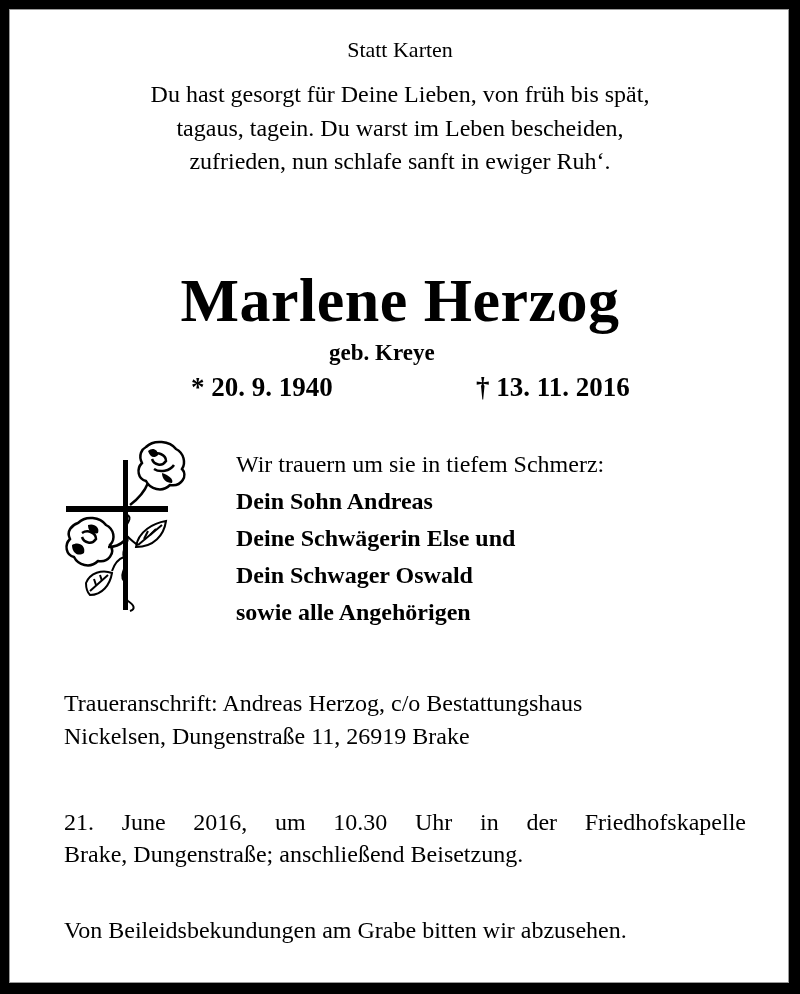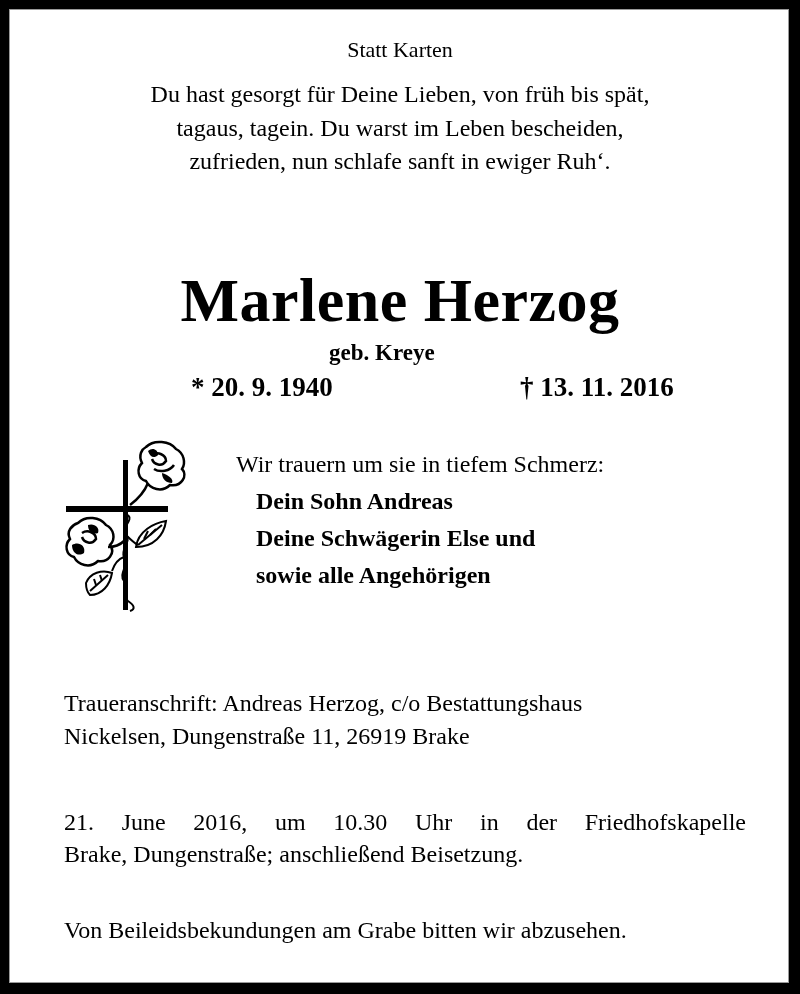--- a/index.html
+++ b/index.html
@@ -20,23 +20,23 @@
     box-sizing: border-box;
   }
   .abs { position: absolute; white-space: nowrap; }
   .center { left: 0; width: 780px; text-align: center; }
   .intro { top: 27px; font-size: 22px; }
   .poem { top: 68px; font-size: 24px; line-height: 33.5px; }
   .poem div { height: 33.5px; }
   .name { top: 255px; font-size: 62px; font-weight: bold; letter-spacing: 0.5px; }
   .maiden { top: 330px; left: 319px; font-size: 23px; font-weight: bold; }
   .born { top: 362px; left: 181px; font-size: 27px; font-weight: bold; }
-  .died { top: 362px; left: 466px; font-size: 27px; font-weight: bold; margin-left: 44px; }
+  .died { top: 362px; left: 466px; font-size: 27px; font-weight: bold; }
   .mourners { left: 226px; top: 436px; font-size: 24px; line-height: 37px; font-family: Liberation Serif, serif; }
-  .mourners .b { font-weight: bold; margin-left: 20px; }
+  .mourners .b { font-weight: bold; }
   .cross-art { position: absolute; left: 48px; top: 425px; width: 140px; height: 180px; }
   .address { left: 54px; top: 677px; font-size: 24px; line-height: 33px; }
   .service { left: 54px; top: 796px; width: 682px; font-size: 24px; line-height: 32px; }
   .service .just { text-align: justify; text-align-last: justify; white-space: normal; }
   .closing { left: 54px; top: 907px; font-size: 24px; }
 </style>
 </head>
 <body>
 
 <div class="frame">
@@ -89,20 +89,21 @@
       <path d="M70 80 C76 86 62 92 68 100 C74 106 62 114 66 122 C72 130 60 138 66 146 C72 152 62 160 70 166 C76 170 78 174 72 176"></path>
       <path d="M66 122 C60 124 56 130 54 136"></path>
       <path d="M68 100 C72 104 76 108 80 110"></path>
     </g>
   </svg>
 
   <div class="abs mourners">
     <div>Wir trauern um sie in tiefem Schmerz:</div>
     <div class="b">Dein Sohn Andreas</div>
     <div class="b">Deine Schwägerin Else und</div>
+    <div class="b">Dein Schwager Oswald</div>
     <div class="b">sowie alle Angehörigen</div>
   </div>
 
   <div class="abs address">
     <div>Traueranschrift: Andreas Herzog, c/o Bestattungshaus</div>
     <div>Nickelsen, Dungenstraße 11, 26919 Brake</div>
   </div>
 
   <div class="abs service">
     <div class="just">21. June 2016, um 10.30 Uhr in der Friedhofskapelle</div>

